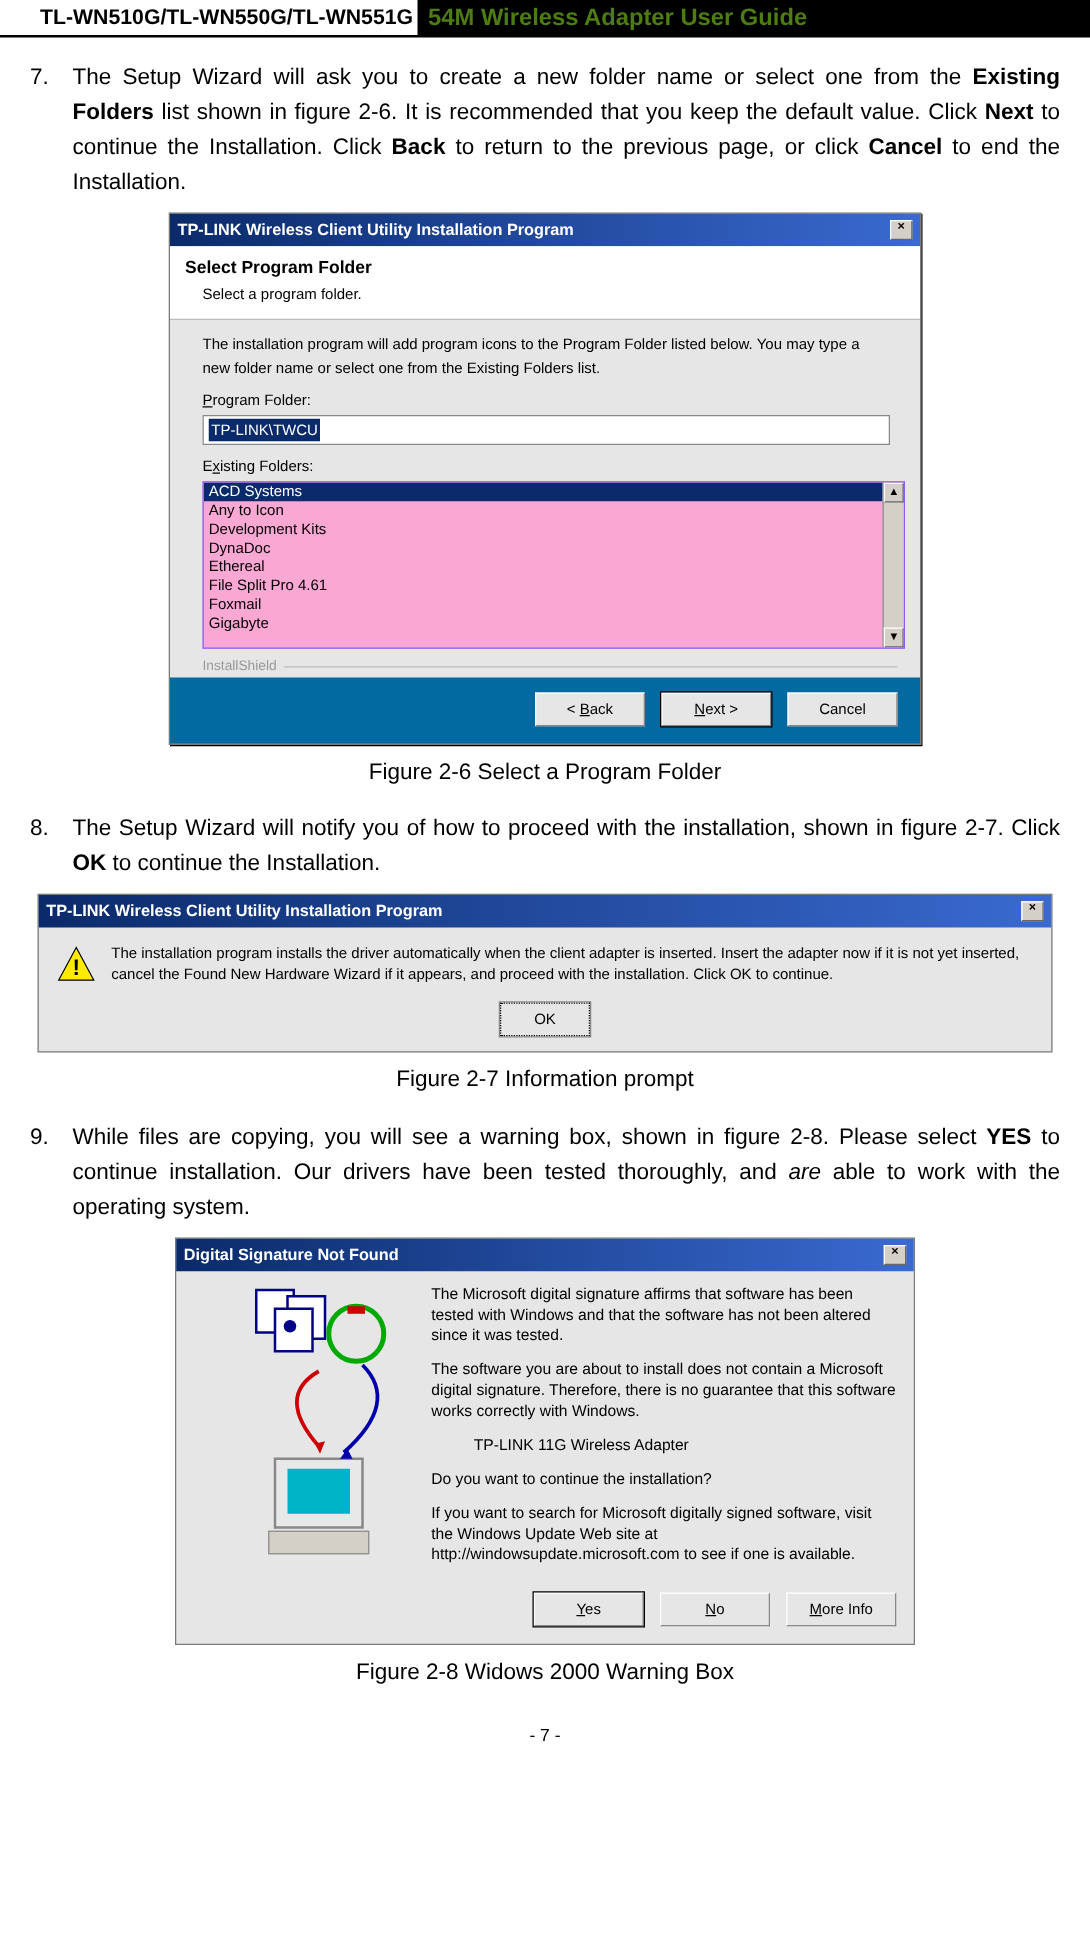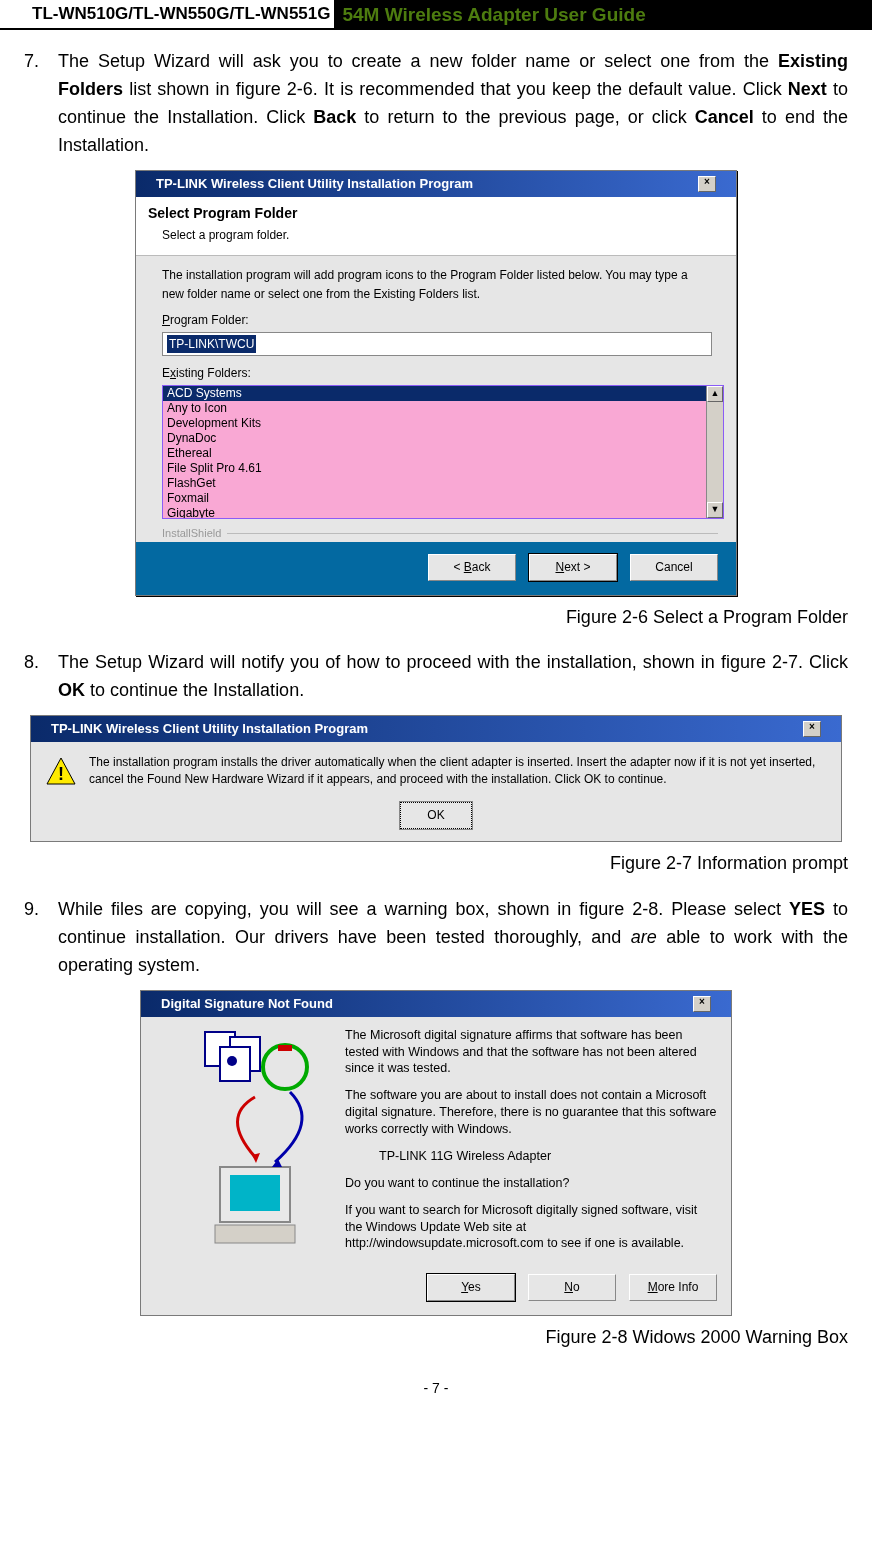--- a/index.html
+++ b/index.html
@@ -5,23 +5,23 @@
 body{margin:0;padding:0;font-family:Arial,sans-serif;background:#fff;color:#000}
 .page{width:872px;margin:0 auto;position:relative}
 .hdr{display:flex;align-items:stretch;border-bottom:2px solid #000}
 .hdr-l{flex:0 0 auto;font-weight:bold;font-size:17px;padding:4px 4px 2px 32px;background:#fff}
 .hdr-r{flex:1;background:#000;color:#4d7c0f;font-weight:bold;font-size:19px;padding:4px 18px 2px 8px;text-align:left}
 .content{padding:18px 24px 0 24px;font-size:18px;line-height:1.55}
 .li{display:flex;margin-bottom:6px}
 .li-num{width:34px;flex:0 0 34px}
 .li-txt{flex:1;text-align:justify}
 .figwrap{text-align:center;margin:10px 0 8px}
-.caption{text-align:right;font-size:18px;margin:4px 0 18px}
+.caption{text-align:center;font-size:18px;margin:4px 0 18px}
 .win{display:inline-block;border:1px solid #7a7a7a;background:#e6e6e6;text-align:left;box-shadow:1px 1px 0 #000}
-.titlebar{background:linear-gradient(to right,#0a2a6a,#3a6ad0);color:#fff;font-weight:bold;font-size:13px;padding:3px 20px;display:flex;justify-content:space-between;align-items:center}
+.titlebar{background:linear-gradient(to right,#0a2a6a,#3a6ad0);color:#fff;font-weight:bold;font-size:13px;padding:3px 6px;display:flex;justify-content:space-between;align-items:center}
 .xbtn{background:#d4d0c8;color:#000;border:1px solid #fff;border-right-color:#666;border-bottom-color:#666;width:16px;height:14px;font-size:10px;line-height:10px;text-align:center;font-family:sans-serif}
 .banner{background:#fff;padding:6px 12px 10px;border-bottom:1px solid #bbb}
 .banner-h{font-weight:bold;font-size:14px}
 .banner-s{font-size:12px;margin-left:14px;margin-top:2px}
 .bodyarea{padding:10px 26px 6px;font-size:12px;background:#e6e6e6}
 .lbl{font-size:12px;margin-top:8px}
 .txtfield{border:1px solid #888;background:#fff;padding:2px 4px;font-size:12px;width:540px;margin-top:2px}
 .txtfield .sel{background:#0a2a6a;color:#fff;display:inline-block;padding:0 2px}
 .listbox{border:1px solid #8b5cf6;background:#f9a8d4;margin-top:2px;width:560px;height:132px;overflow:hidden;position:relative;font-size:12px}
 .listbox .item{padding:0 4px;line-height:15px}
@@ -83,21 +83,20 @@
      <div class="lbl"><u>P</u>rogram Folder:</div>
      <div class="txtfield"><span class="sel">TP-LINK\TWCU</span></div>
      <div class="lbl">E<u>x</u>isting Folders:</div>
      <div class="listbox">
       <div class="item selrow">ACD Systems</div>
       <div class="item">Any to Icon</div>
       <div class="item">Development Kits</div>
       <div class="item">DynaDoc</div>
       <div class="item">Ethereal</div>
       <div class="item">File Split Pro 4.61</div>
-      <div class="item">FlashGet</div>
       <div class="item">Foxmail</div>
       <div class="item">Gigabyte</div>
       <div class="scrollbar">
        <div class="sbbtn">▲</div>
        <div style="position:absolute;bottom:0;left:0;right:0">
                   <div class="sbbtn">▼</div>
                 </div>
       </div>
      </div>
     </div>

